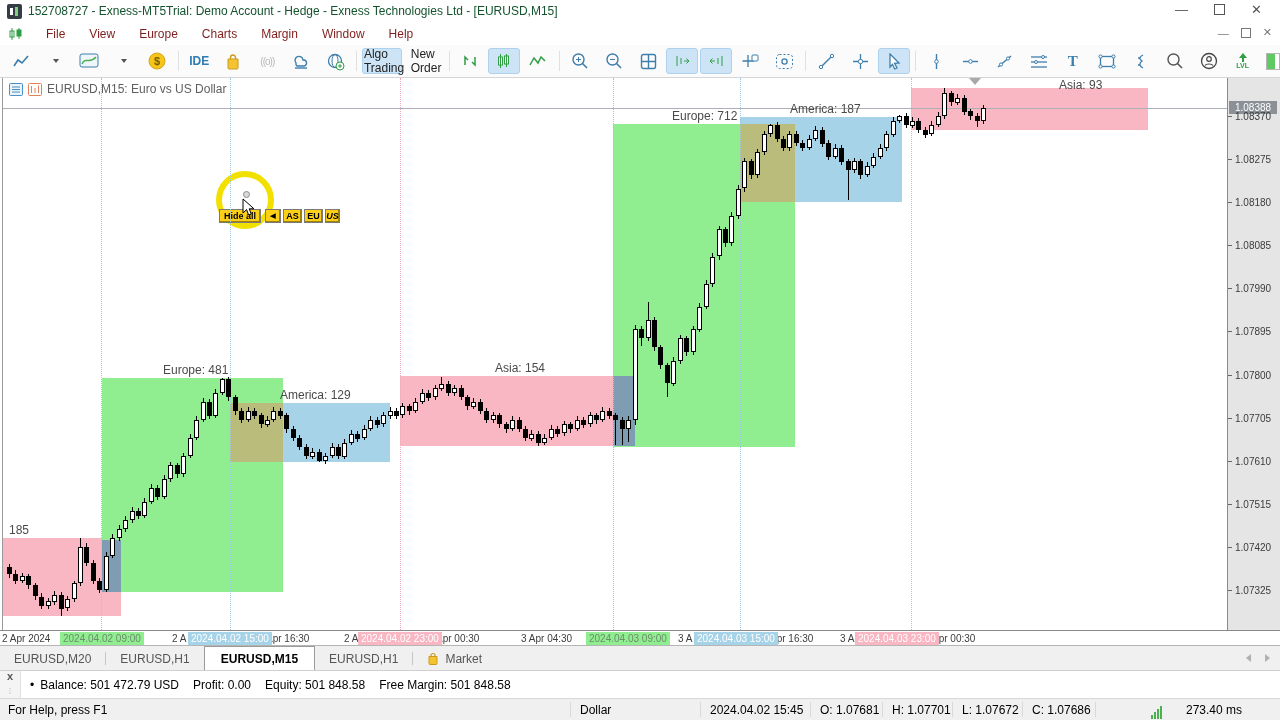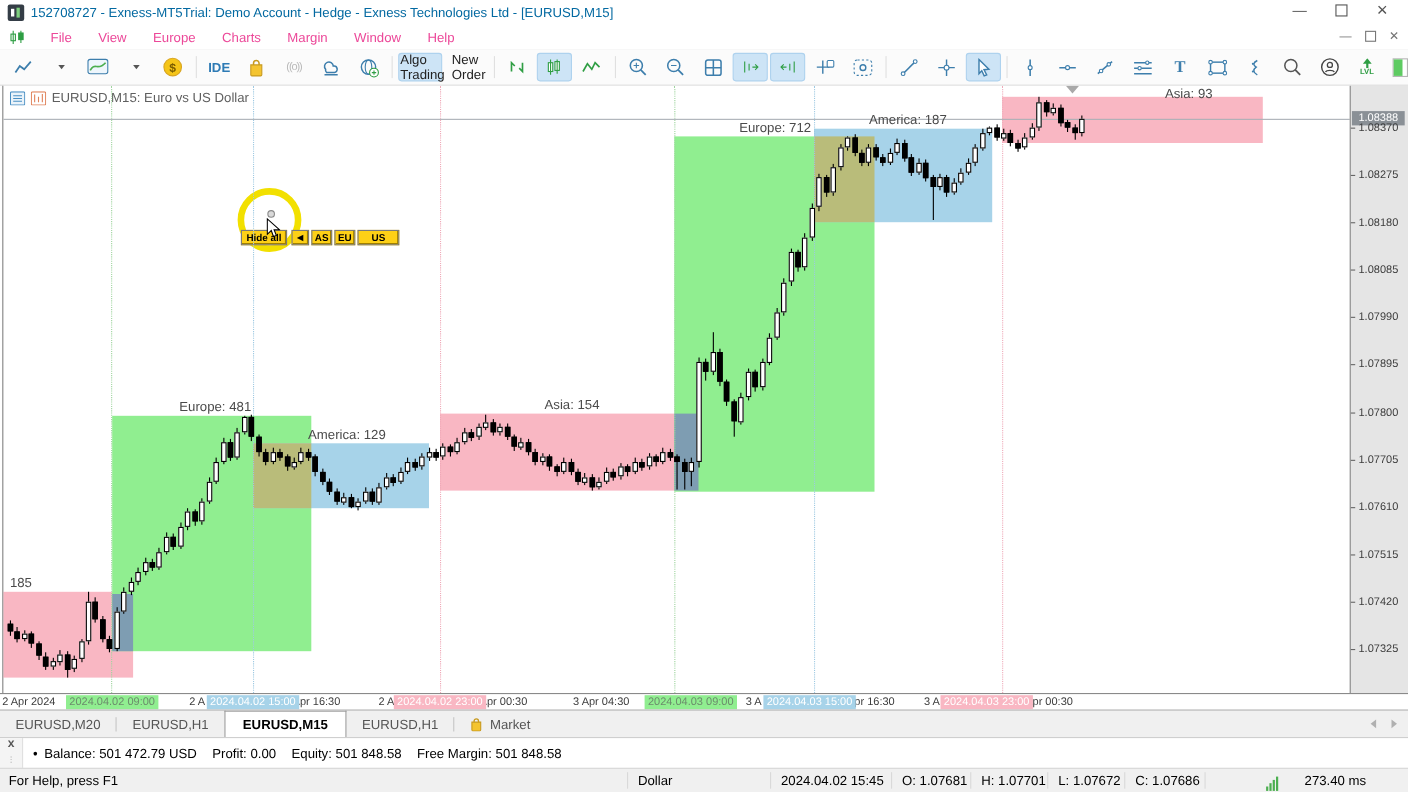--- a/index.html
+++ b/index.html
@@ -2,28 +2,28 @@
 <html><head>
 <meta charset="utf-8">
 <style>
   html,body{margin:0;padding:0;background:#ccc;}
   #app{position:relative;width:1280px;height:720px;background:#fff;overflow:hidden;
        font-family:"Liberation Sans",sans-serif;font-size:12px;color:#222;}
   
   #titlebar{position:absolute;left:0;top:0;width:1280px;height:22px;background:#fff;display:flex;align-items:center;}
   #app-icon{width:15px;height:15px;margin:0 6px 0 7px;background:#343d46;border-radius:2px;position:relative;}
   #app-icon i{position:absolute;width:3px;background:#fff;}
-  #title-text{color:#0369a1;font-size:12px;}
+  #title-text{color:#14532d;font-size:12px;}
   .wctl{display:flex;align-items:center;gap:26px;position:absolute;right:18px;top:2px;color:#555;}
   .wctl span{cursor:default;font-size:13px;}
   .wbox{display:inline-block;width:9px;height:9px;border:1px solid #555;}
   
   #menubar{position:absolute;left:0;top:22px;width:1280px;height:23px;background:#fff;display:flex;align-items:center;border-bottom:1px solid #e8e8e8;}
   #menu-icon{margin:0 10px 0 8px;}
-  .menu-item{padding:3px 12px;color:#ec4899;font-size:12px;}
+  .menu-item{padding:3px 12px;color:#7f1d1d;font-size:12px;}
   .child-ctl{position:absolute;right:8px;top:4px;display:flex;gap:12px;color:#777;font-size:11px;align-items:center;}
   .wbox-s{display:inline-block;width:8px;height:8px;border:1px solid #777;}
   
   #toolbar{position:absolute;left:0;top:45px;width:1280px;height:33px;background:#fbfbfb;border-bottom:1px solid #d5d5d5;display:flex;align-items:center;padding-left:4px;box-sizing:border-box;}
   .tbtn{height:24px;min-width:24px;display:flex;align-items:center;justify-content:center;border-radius:3px;margin:0 1px;padding:0 3px;border:1px solid transparent;}
   .tbtn.active{background:#cde4f6;border-color:#aed2ee;}
   .tbtn.textbtn{padding:0 7px;gap:5px;font-size:12px;color:#222;}
   .tsep{width:1px;height:20px;background:#e0e0e0;margin:0 4px;}
   .caret{width:0;height:0;border-left:3px solid transparent;border-right:3px solid transparent;border-top:4px solid #555;margin-left:2px;}
   .ide-txt{color:#2e7bb5;font-weight:bold;font-size:12px;}
@@ -376,21 +376,21 @@
           </svg>
         <span>EURUSD,M15:  Euro vs US Dollar</span>
       </div>
 
       <div id="click-ring" style="left:213px;top:93px;"></div>
       <div id="click-dot" style="left:240px;top:113px;"></div>
       <div class="ybtn" style="left:216px;top:131px;width:42px;">Hide all</div>
       <div class="ybtn" style="left:262px;top:131px;width:16px;font-size:7px;">◀</div>
       <div class="ybtn" style="left:280px;top:131px;width:19px;">AS</div>
       <div class="ybtn" style="left:301px;top:131px;width:19px;">EU</div>
-      <div class="ybtn" style="left:322px;top:131px;width:38px;">US</div>
+      <div class="ybtn" style="left:322px;top:131px;width:15px;font-style:italic;">US</div>
       <svg id="cursor" width="13" height="19" viewBox="0 0 13 19" style="position:absolute;left:239px;top:120px;">
           <path d="M1 1v14l3.6-3.4 2 5.4 2.6-1-2-5.2H12z" fill="#fff" stroke="#000"></path>
         </svg>
     <div class="sess" style="left: -60px; top: 459.839px; width: 178px; height: 78.0175px; background: rgb(249, 183, 195);"></div>
         <div class="sess" style="left: 99px; top: 300.175px; width: 181px; height: 214.094px; background: rgb(144, 238, 144);"></div>
         <div class="sess" style="left: 227px; top: 325.122px; width: 160px; height: 58.5131px; background: rgb(167, 211, 233);"></div>
         <div class="sess" style="left: 397px; top: 297.907px; width: 235px; height: 70.3065px; background: rgb(249, 183, 195);"></div>
         <div class="sess" style="left: 610px; top: 46.1646px; width: 182px; height: 322.956px; background: rgb(144, 238, 144);"></div>
         <div class="sess" style="left: 737px; top: 38.9072px; width: 162px; height: 84.8213px; background: rgb(167, 211, 233);"></div>
         <div class="sess" style="left: 908px; top: 9.87742px; width: 237px; height: 42.1839px; background: rgb(249, 183, 195);"></div>

